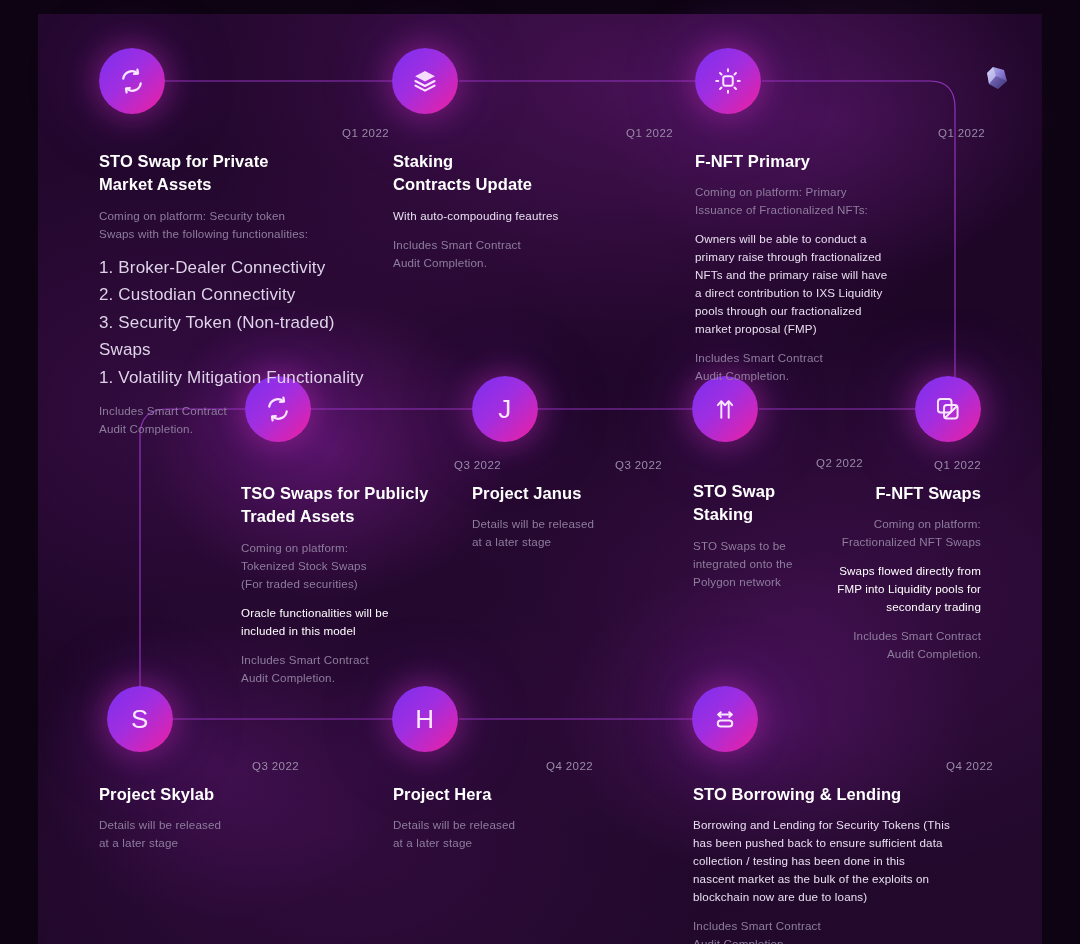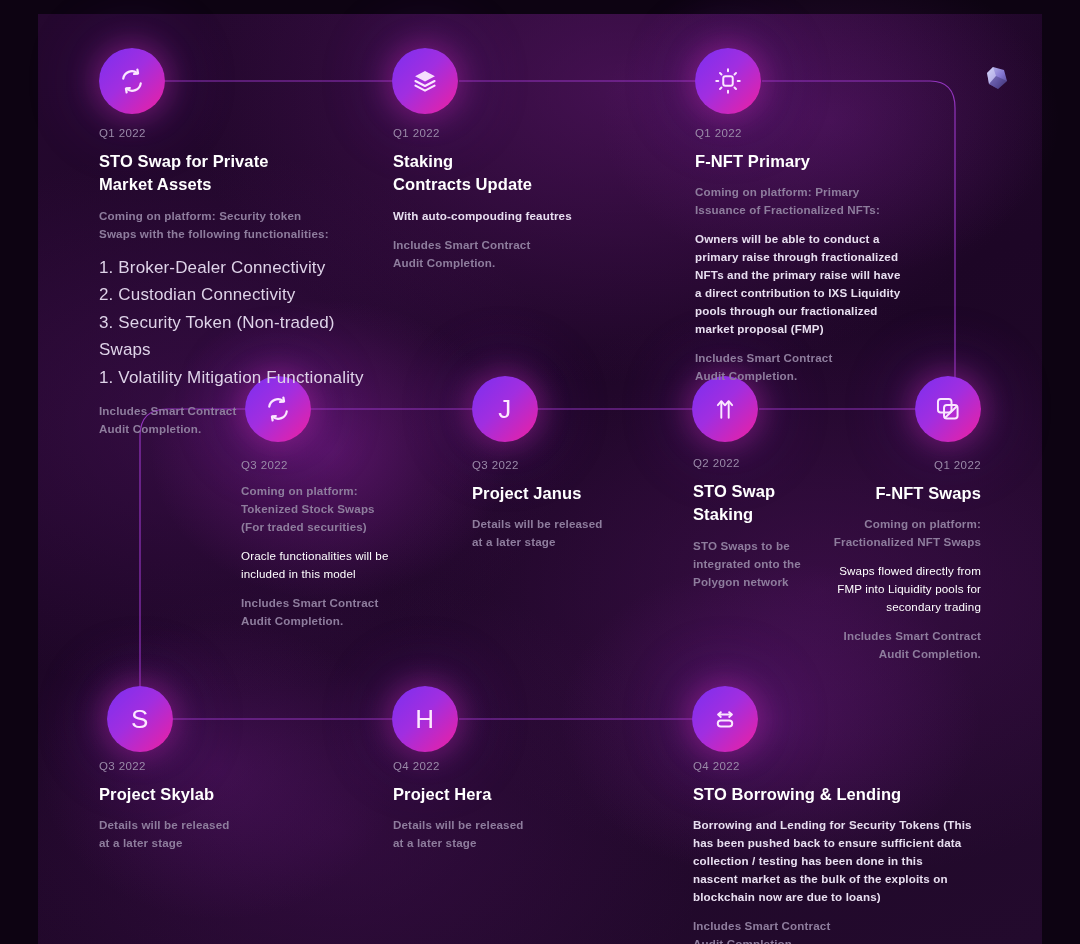--- a/index.html
+++ b/index.html
@@ -43,30 +43,29 @@
   .node svg{display:block;}
   .node .letter{
     color:#fde9ff;font-size:26px;font-weight:400;letter-spacing:.5px;
     font-family:"Liberation Sans", sans-serif;
   }
 
   
   .card{position:absolute;}
   .card.right{text-align:right;}
   .quarter{
-    color:#9a8aa8;font-size:11.5px;letter-spacing:.4px;margin:0 0 11px 0;
+    color:#9a8aa8;font-size:11.5px;letter-spacing:.4px;margin:0 0 11px 0;text-align:right;
   }
   .title{
     color:#ffffff;font-size:16.5px;font-weight:700;line-height:1.42;
     margin:8px 0 10px 0;letter-spacing:.1px;
   }
   .body{
     color:#b9a7c6;font-size:11.6px;line-height:1.55;margin:0 0 11px 0;
     letter-spacing:.15px;
-    font-weight:bold;
   }
   .body.bright{color:#e8dff0;}
   .body.strong{color:#ffffff;font-weight:400;}
   .body.dim{color:#8e7d9d;}
   .body:last-child{margin-bottom:0;}
   .list{margin:0 0 11px 0;padding:0;list-style:none;}
   .list li{color:#ded3e8;font-size:17px;line-height:1.62;letter-spacing:.15px;}
 
   
   .gem{
@@ -253,20 +252,24 @@
       <span>market proposal (FMP)</span>
     </p>
     <p class="body dim">
       <span>Includes Smart Contract</span><br>
       <span>Audit Completion.</span>
     </p>
   </div>
 
   <div class="card" style="left:241px;top:459px;width:260px;">
     <p class="quarter">Q3 2022</p>
+    <h3 class="title">
+      <span>TSO Swaps for Publicly</span><br>
+      <span>Traded Assets</span>
+    </h3>
     <p class="body dim">
       <span>Coming on platform:</span><br>
       <span>Tokenized Stock Swaps</span><br>
       <span>(For traded securities)</span>
     </p>
     <p class="body strong">
       <span>Oracle functionalities will be</span><br>
       <span>included in this model</span>
     </p>
     <p class="body dim">

